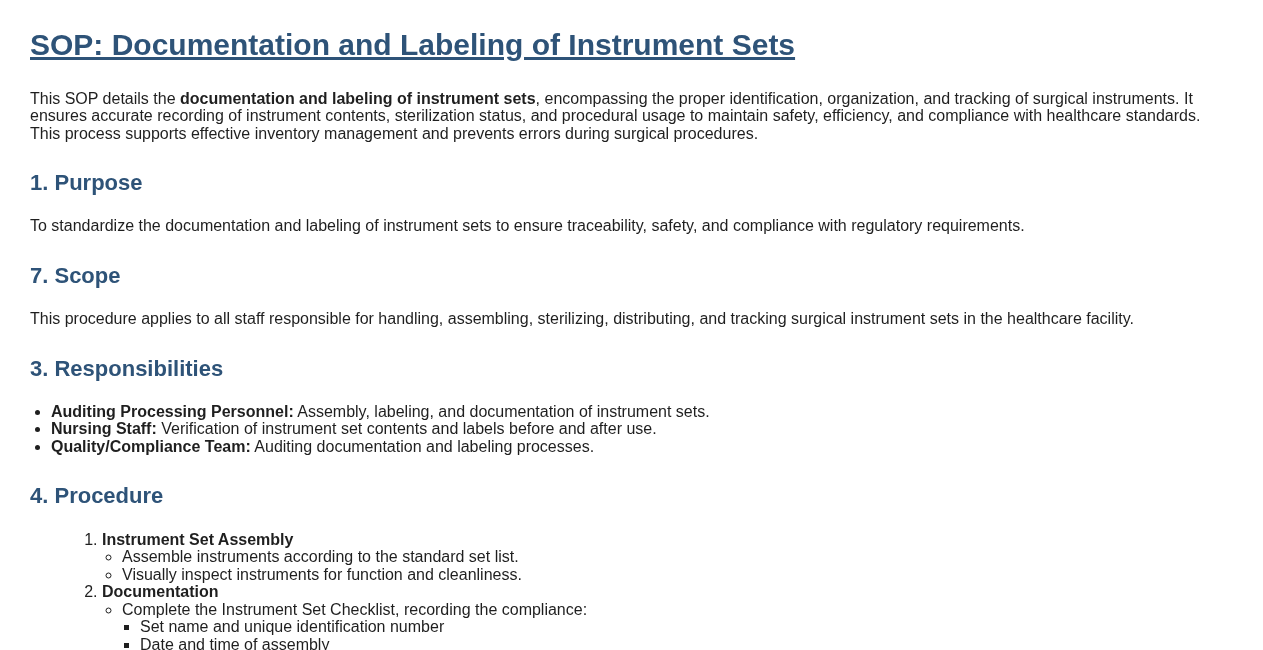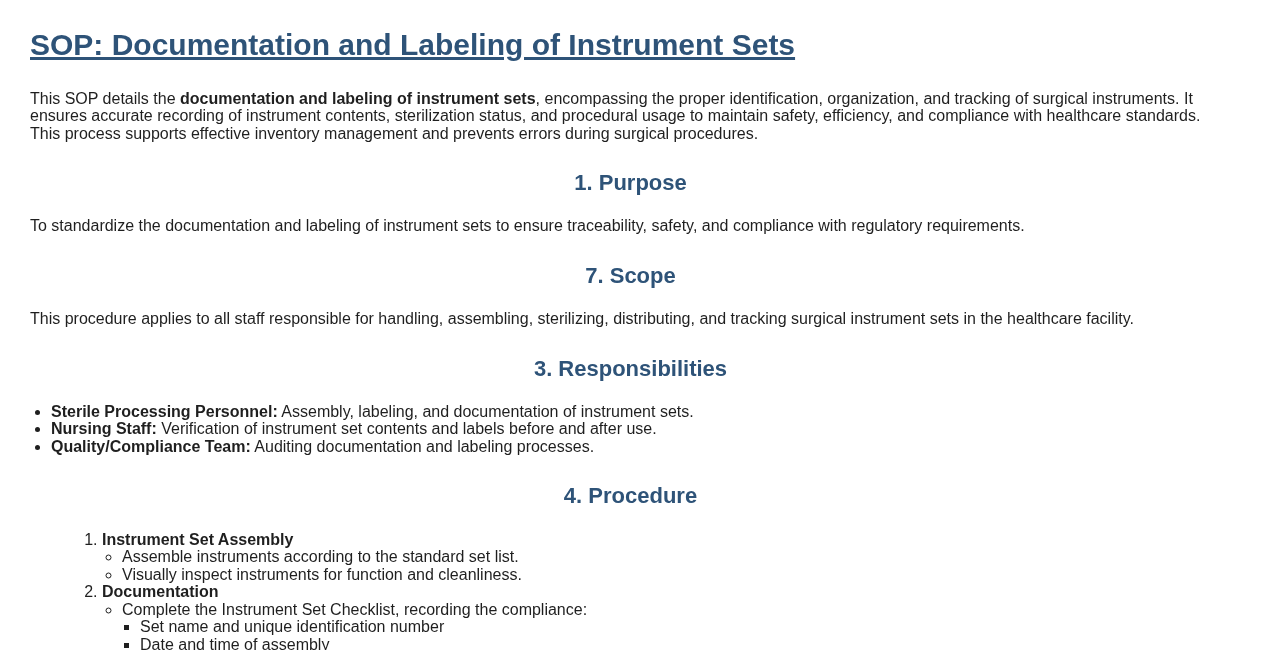--- a/index.html
+++ b/index.html
@@ -30,21 +30,20 @@
     color: var(--heading);
     margin: 4px 0 27px 0;
     text-decoration: underline;
   }
   h2.section-heading {
     font-size: 22px;
     line-height: 1.15;
     font-weight: 700;
     color: var(--heading);
     margin: 28px 0 22px 0;
-    text-align: center;
   }
   p.body-text {
     font-size: 16px;
     line-height: 17.5px;
     margin: 0 0 16px 0;
   }
   ul.responsibilities-list {
     list-style: disc;
     margin: 0 0 16px 0;
     padding-left: 21px;
@@ -80,21 +79,21 @@
   <p class="body-text"><span>This SOP details the </span><strong>documentation and labeling of instrument sets</strong><span>, encompassing the proper identification, organization, and tracking of surgical instruments. It ensures accurate recording of instrument contents, sterilization status, and procedural usage to maintain safety, efficiency, and compliance with healthcare standards. This process supports effective inventory management and prevents errors during surgical procedures.</span></p>
 
   <h2 class="section-heading">1. Purpose</h2>
   <p class="body-text">To standardize the documentation and labeling of instrument sets to ensure traceability, safety, and compliance with regulatory requirements.</p>
 
   <h2 class="section-heading">7. Scope</h2>
   <p class="body-text">This procedure applies to all staff responsible for handling, assembling, sterilizing, distributing, and tracking surgical instrument sets in the healthcare facility.</p>
 
   <h2 class="section-heading">3. Responsibilities</h2>
   <ul class="responsibilities-list">
-    <li><strong>Sterile Processing Personnel:</strong> <span>Assembly, labeling, and documentation of instrument sets.</span></li>
+    <li><strong>Auditing Processing Personnel:</strong> <span>Assembly, labeling, and documentation of instrument sets.</span></li>
     <li><strong>Nursing Staff:</strong> <span>Verification of instrument set contents and labels before and after use.</span></li>
     <li><strong>Quality/Compliance Team:</strong> <span>Auditing documentation and labeling processes.</span></li>
   </ul>
 
   <h2 class="section-heading">4. Procedure</h2>
   <ol class="procedure-list">
     <li>
       <strong>Instrument Set Assembly</strong>
       <ul class="substep-list">
         <li>Assemble instruments according to the standard set list.</li>

